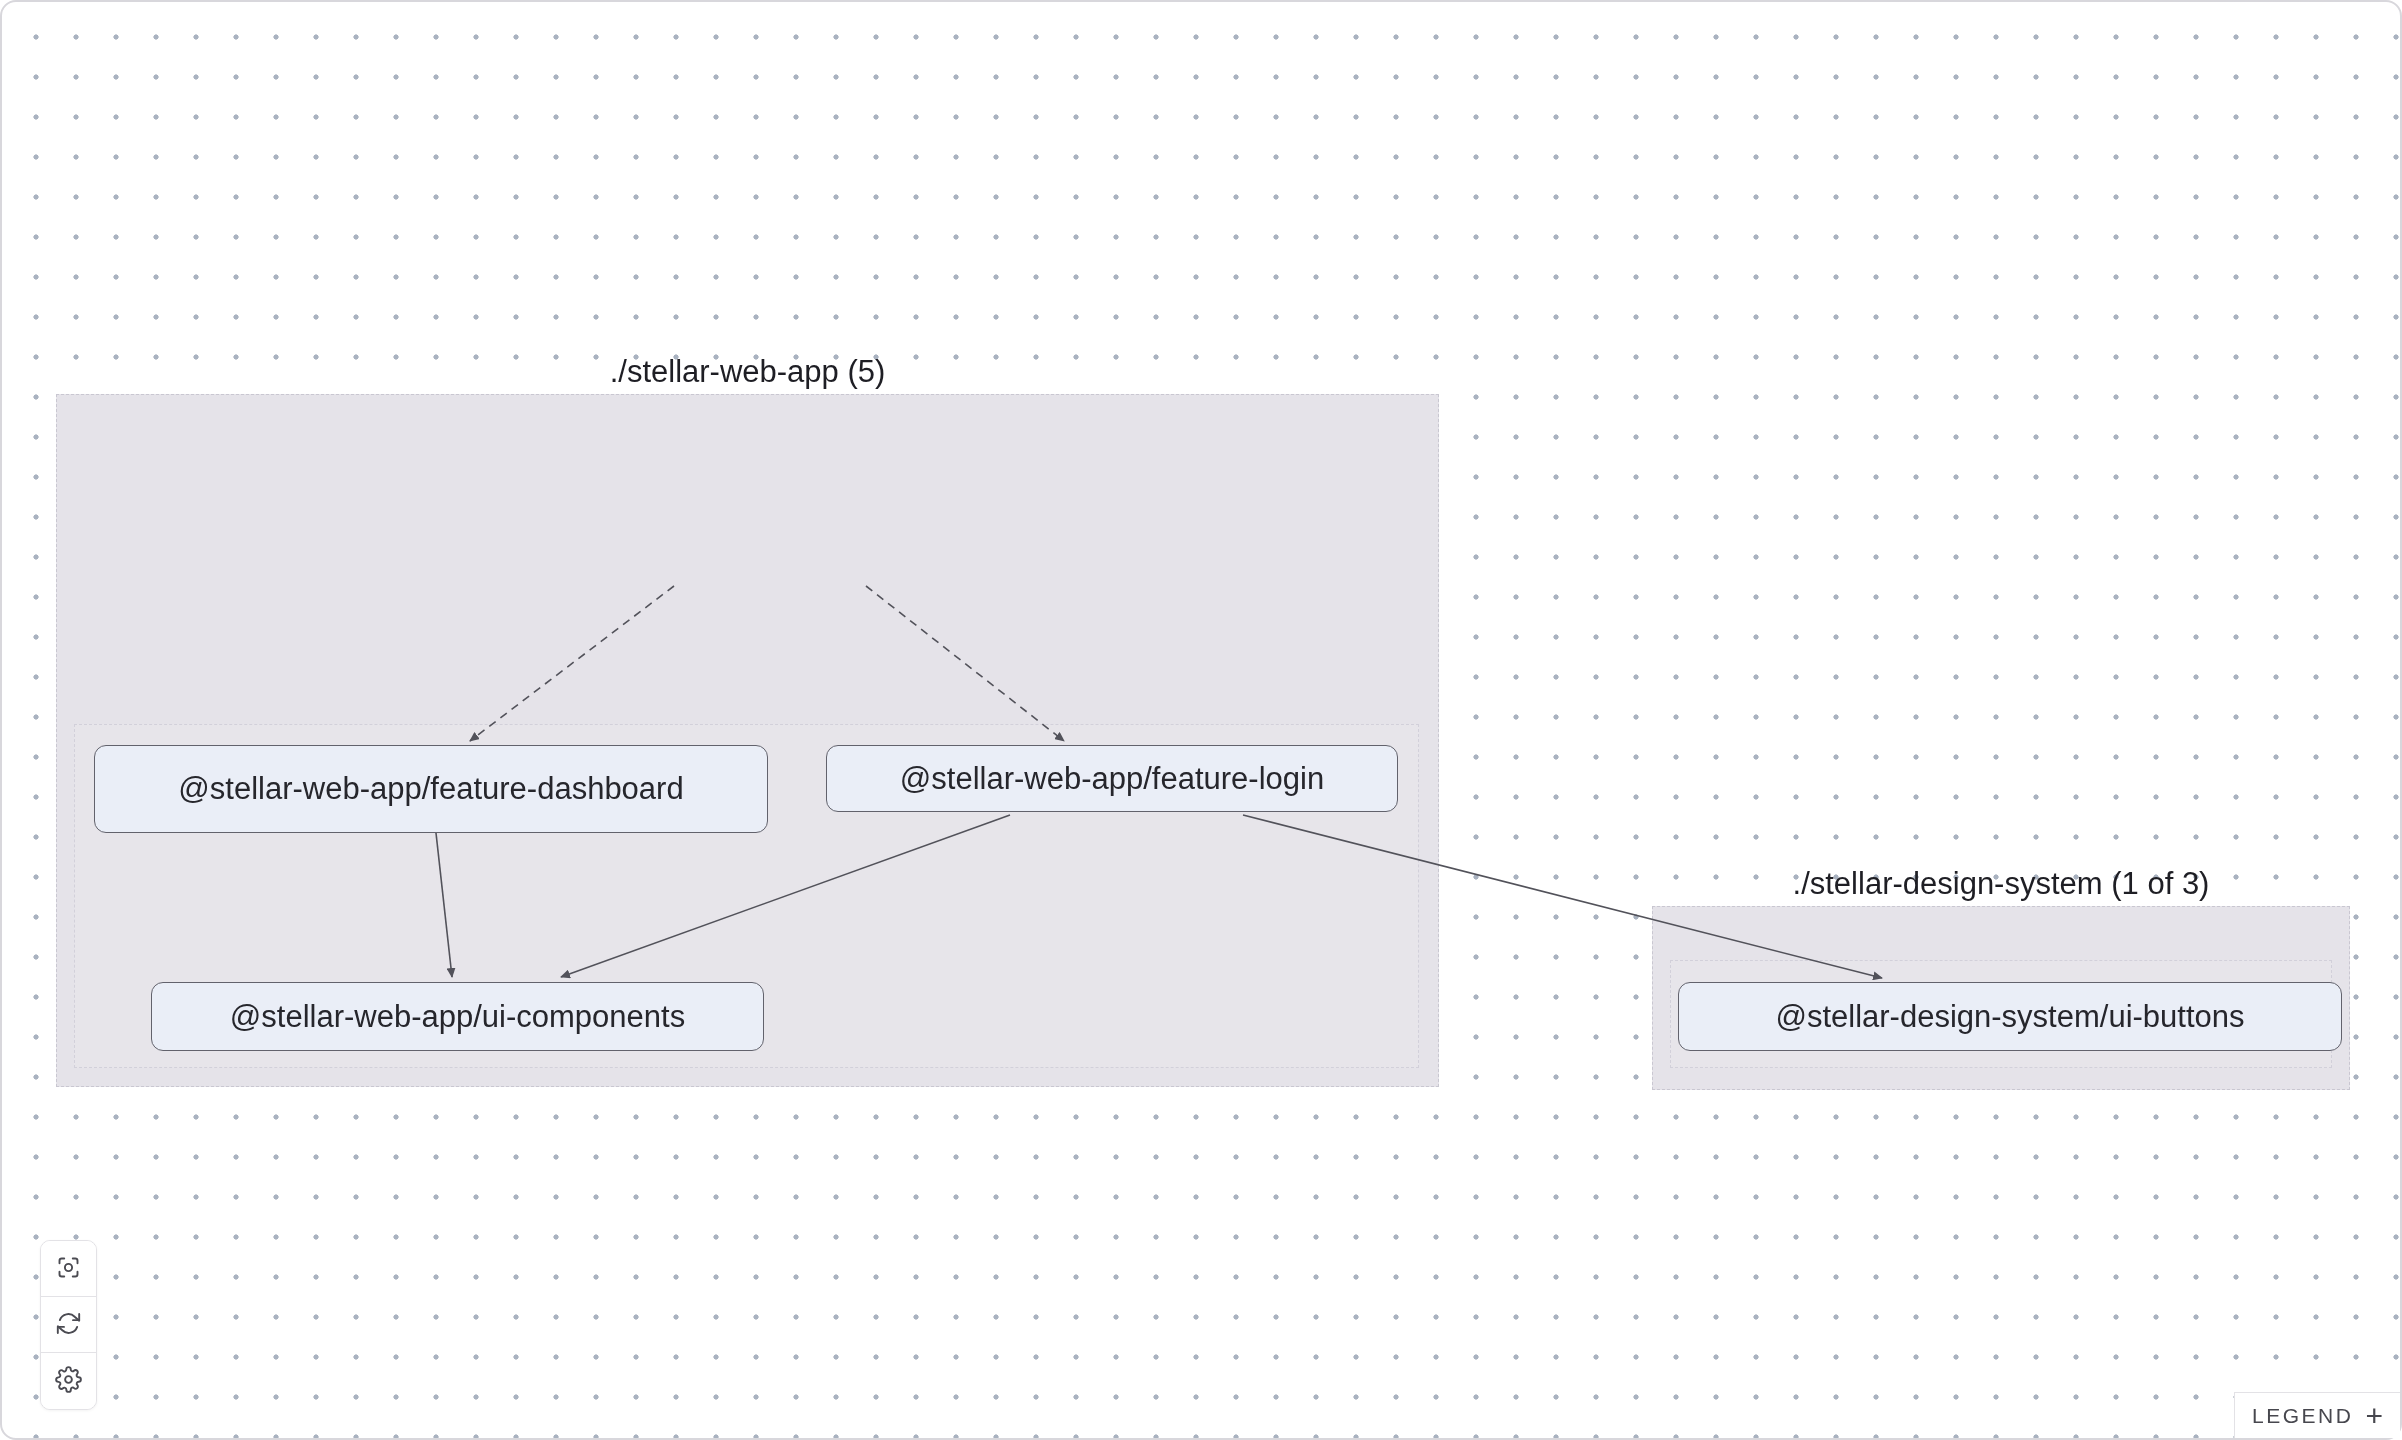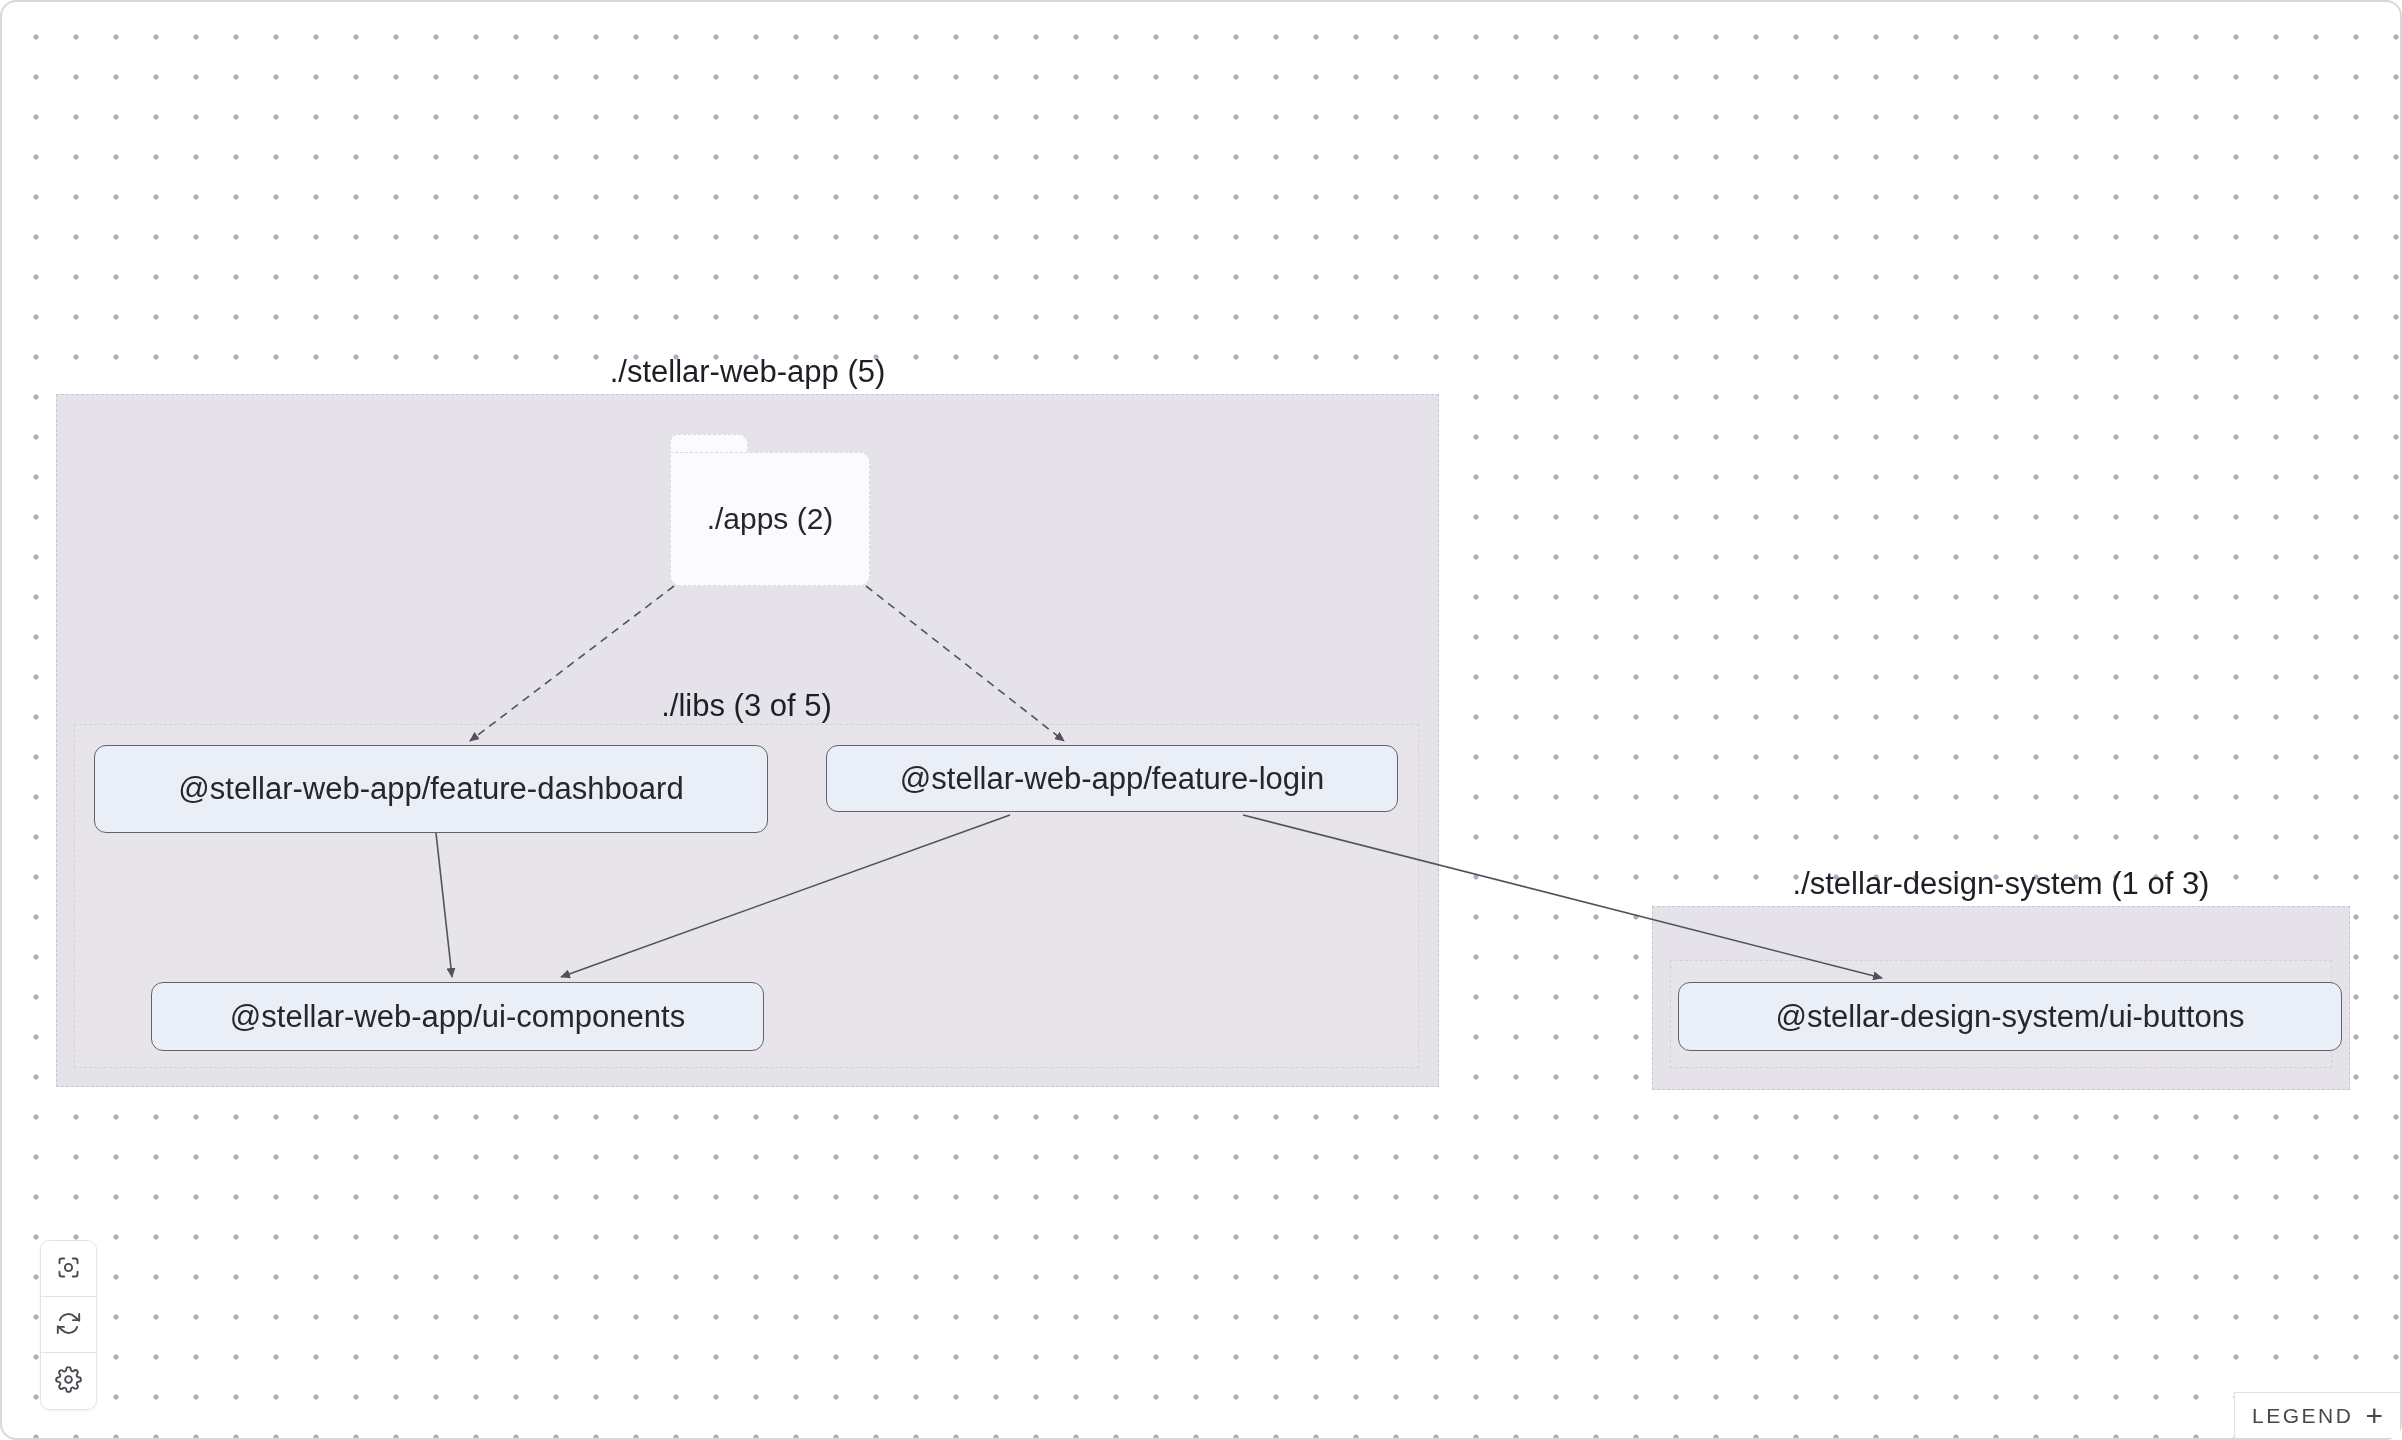--- a/index.html
+++ b/index.html
@@ -118,44 +118,39 @@
   }
 </style>
 </head>
 <body>
 
 <div class="canvas">
 
   <div class="graph-label" style="left:54px; top:352px; width:1383px;">./stellar-web-app (5)</div>
   <div class="group" style="left:54px; top:392px; width:1383px; height:693px;"></div>
 
-  <div class="graph-label" style="left:72px; top:686px; width:1345px;">./libs (3 of 5)</div>
   <div class="subgroup" style="left:72px; top:722px; width:1345px; height:344px;"></div>
 
   <div class="graph-label" style="left:1650px; top:864px; width:698px;">./stellar-design-system (1 of 3)</div>
   <div class="group" style="left:1650px; top:904px; width:698px; height:184px;"></div>
   <div class="subgroup" style="left:1668px; top:958px; width:662px; height:108px;"></div>
 
   <svg class="edges" width="2402" height="1440" id="edge-layer">
     <defs>
       <marker id="arrow" markerWidth="11" markerHeight="9" refX="9" refY="4.5" orient="auto" markerUnits="userSpaceOnUse">
         <path d="M0,0 L10,4.5 L0,9 Z" fill="#52525a"></path>
       </marker>
     </defs>
   <line x1="672" y1="584" x2="468" y2="739" class="edge dashed" marker-end="url(#arrow)"></line>
       <line x1="864" y1="584" x2="1062" y2="739" class="edge dashed" marker-end="url(#arrow)"></line>
       <line x1="432" y1="813" x2="450" y2="975" class="edge solid" marker-end="url(#arrow)"></line>
       <line x1="1008" y1="813" x2="559" y2="975" class="edge solid" marker-end="url(#arrow)"></line>
       <line x1="1241" y1="813" x2="1880" y2="976" class="edge solid" marker-end="url(#arrow)"></line>
     </svg>
 
-  <div class="folder" style="left:668px; top:432px; width:200px; height:152px;">
-    <div class="tab"></div>
-    <div class="body">./apps (2)</div>
-  </div>
 
   <div class="node" style="left:92px; top:743px; width:674px; height:88px;">@stellar-web-app/feature-dashboard</div>
   <div class="node" style="left:824px; top:743px; width:572px; height:67px;">@stellar-web-app/feature-login</div>
   <div class="node" style="left:149px; top:980px; width:613px; height:69px;">@stellar-web-app/ui-components</div>
   <div class="node" style="left:1676px; top:980px; width:664px; height:69px;">@stellar-design-system/ui-buttons</div>
 
   <div class="toolbar">
     <button>
       <span>
         <svg width="27" height="27" viewBox="0 0 24 24">

